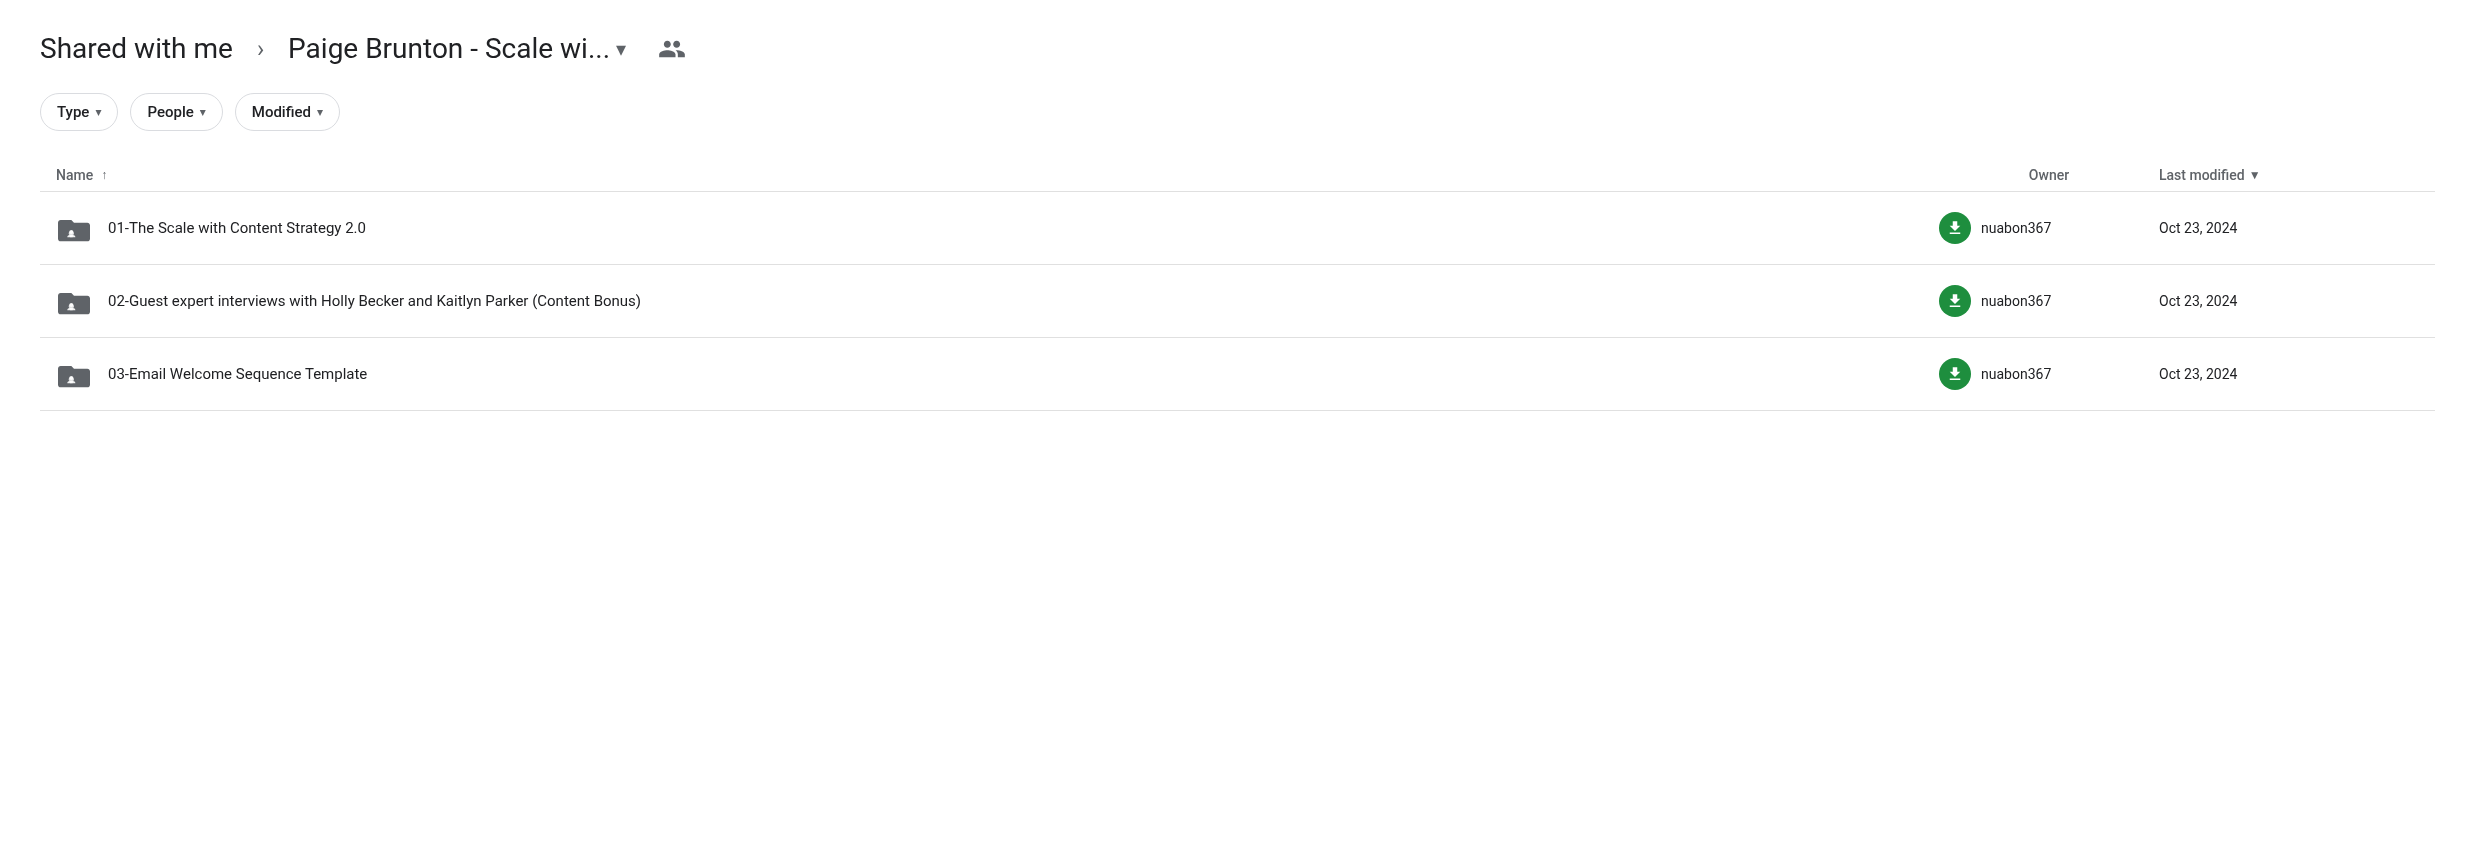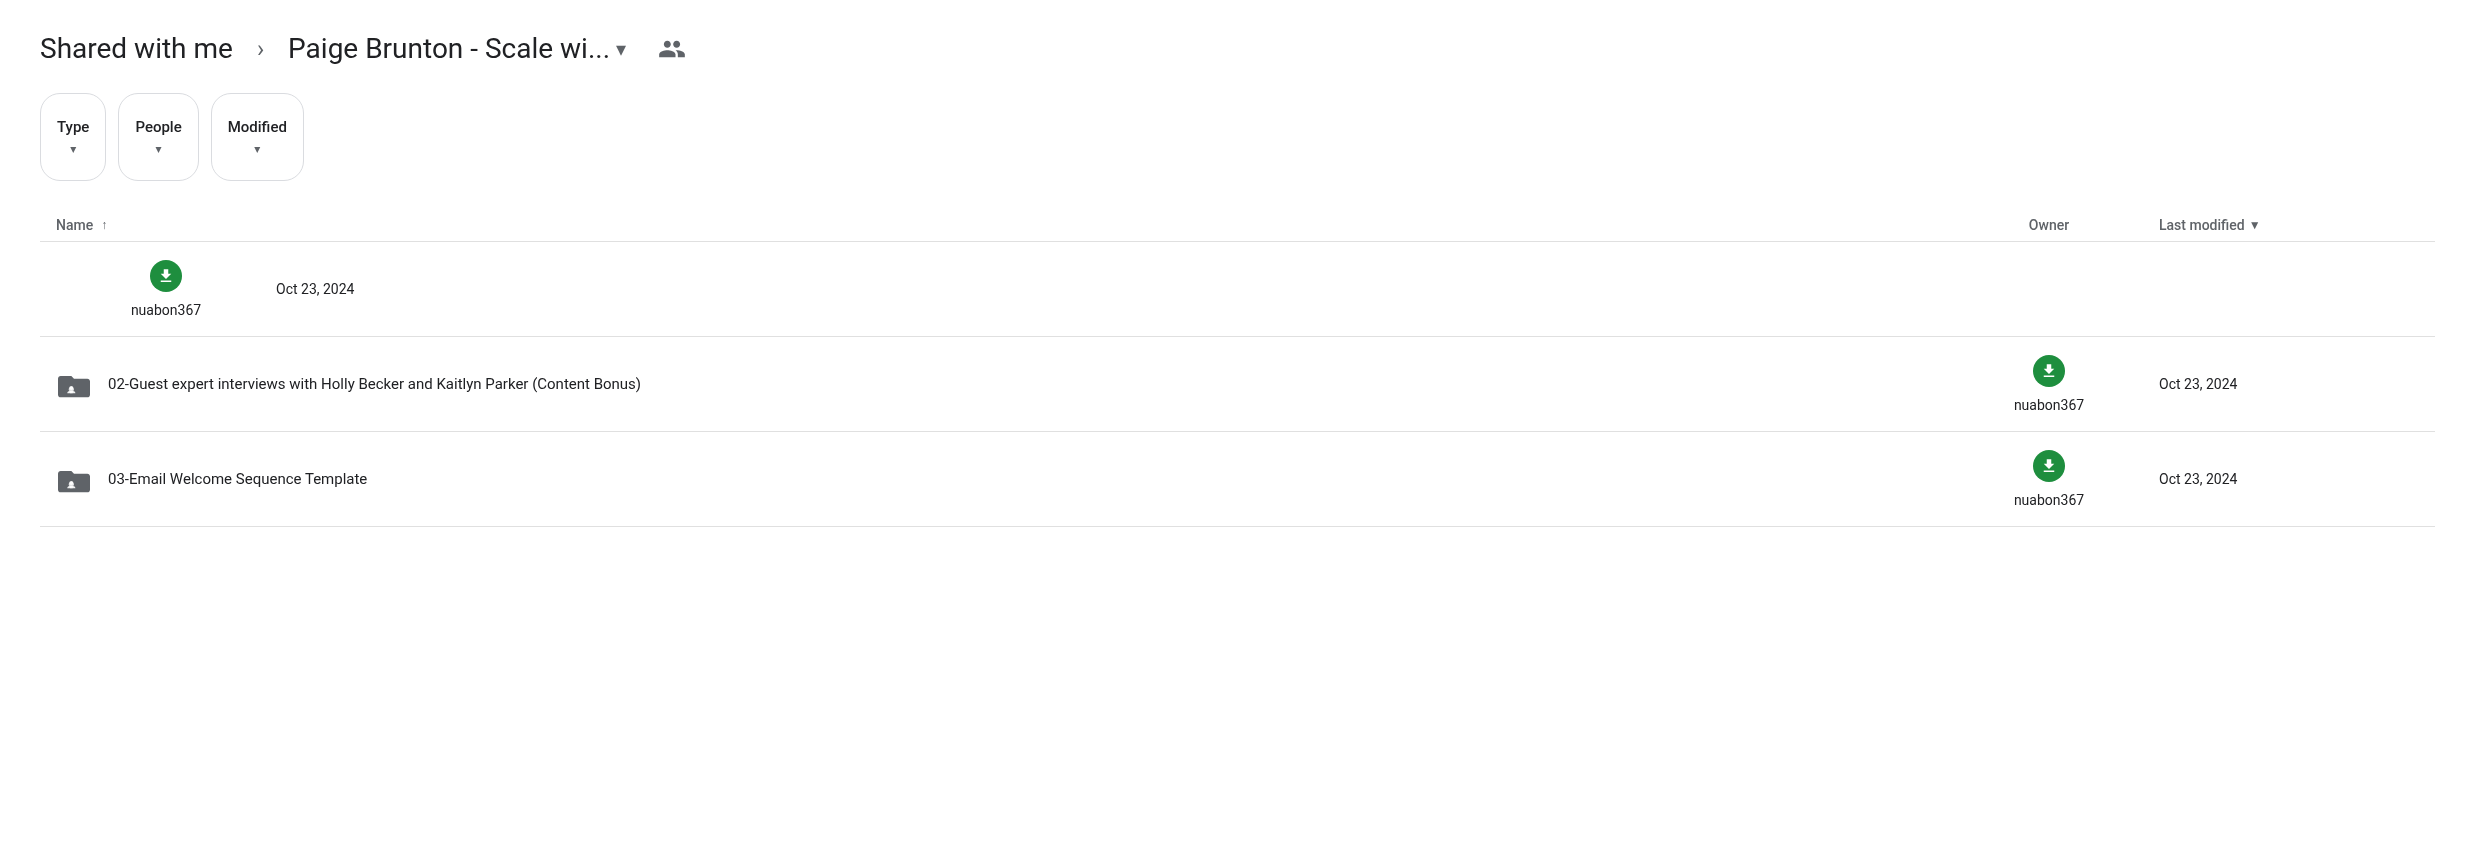--- a/index.html
+++ b/index.html
@@ -64,30 +64,29 @@
       display: flex;
       align-items: center;
       gap: 12px;
       margin-bottom: 28px;
     }
 
     .filter-btn {
       display: flex;
       align-items: center;
       gap: 6px;
-      padding: 24px 16px;
+      padding: 9px 16px;
       border: 1.5px solid #dadce0;
       border-radius: 20px;
       background: #fff;
       font-size: 15px;
       color: #202124;
       cursor: pointer;
       font-family: inherit;
       font-weight: 500;
-      flex-direction: column;
     }
 
     .filter-chevron {
       font-size: 12px;
       color: #5f6368;
     }
 
     .table-header {
       display: flex;
       align-items: center;
@@ -149,21 +148,20 @@
       flex-shrink: 0;
     }
 
     .row-owner {
       width: 220px;
       display: flex;
       align-items: center;
       gap: 10px;
       color: #202124;
       font-size: 14px;
-      flex-direction: column;
     }
 
     .row-modified {
       width: 260px;
       color: #202124;
       font-size: 14px;
     }
 
     .download-badge {
       width: 32px;
@@ -227,20 +225,31 @@
     <span>Owner</span>
   </div>
   <div class="col-modified">
     <span>Last modified</span>
     <span class="sort-arrow">▼</span>
   </div>
 </div>
 
 <div id="table-body">
     <div class="table-row">
+    <div class="row-name">
+      <div class="folder-icon">
+        <svg width="32" height="28" viewBox="0 0 24 20" fill="none" xmlns="http://www.w3.org/2000/svg">
+          <path d="M10 4H2C.9 4 0 4.9 0 6v12c0 1.1.9 2 2 2h20c1.1 0 2-.9 2-2V8c0-1.1-.9-2-2-2h-10L10 4z" fill="#5f6368"></path>
+          <path d="M12 14c0-1.1-.9-2-2-2s-2 .9-2 2c0 .74.4 1.38 1 1.72V17h2v-1.28c.6-.34 1-.98 1-1.72z" fill="#fff" opacity="0.8"></path>
+          <circle cx="10" cy="13" r="1.5" fill="#fff" opacity="0.9"></circle>
+          <path d="M7 16.5c0-.83 1.34-1.5 3-1.5s3 .67 3 1.5V17H7v-.5z" fill="#fff" opacity="0.9"></path>
+        </svg>
+      </div>
+      <span>01-The Scale with Content Strategy 2.0</span>
+    </div>
     <div class="row-owner">
       <div class="download-badge download-badge-green">
         <svg viewBox="0 0 24 24" fill="white" xmlns="http://www.w3.org/2000/svg">
           <path d="M19 9h-4V3H9v6H5l7 7 7-7zM5 18v2h14v-2H5z"></path>
         </svg>
       </div>
       <span>nuabon367</span>
     </div>
     <div class="row-modified">Oct 23, 2024</div>
   </div>

